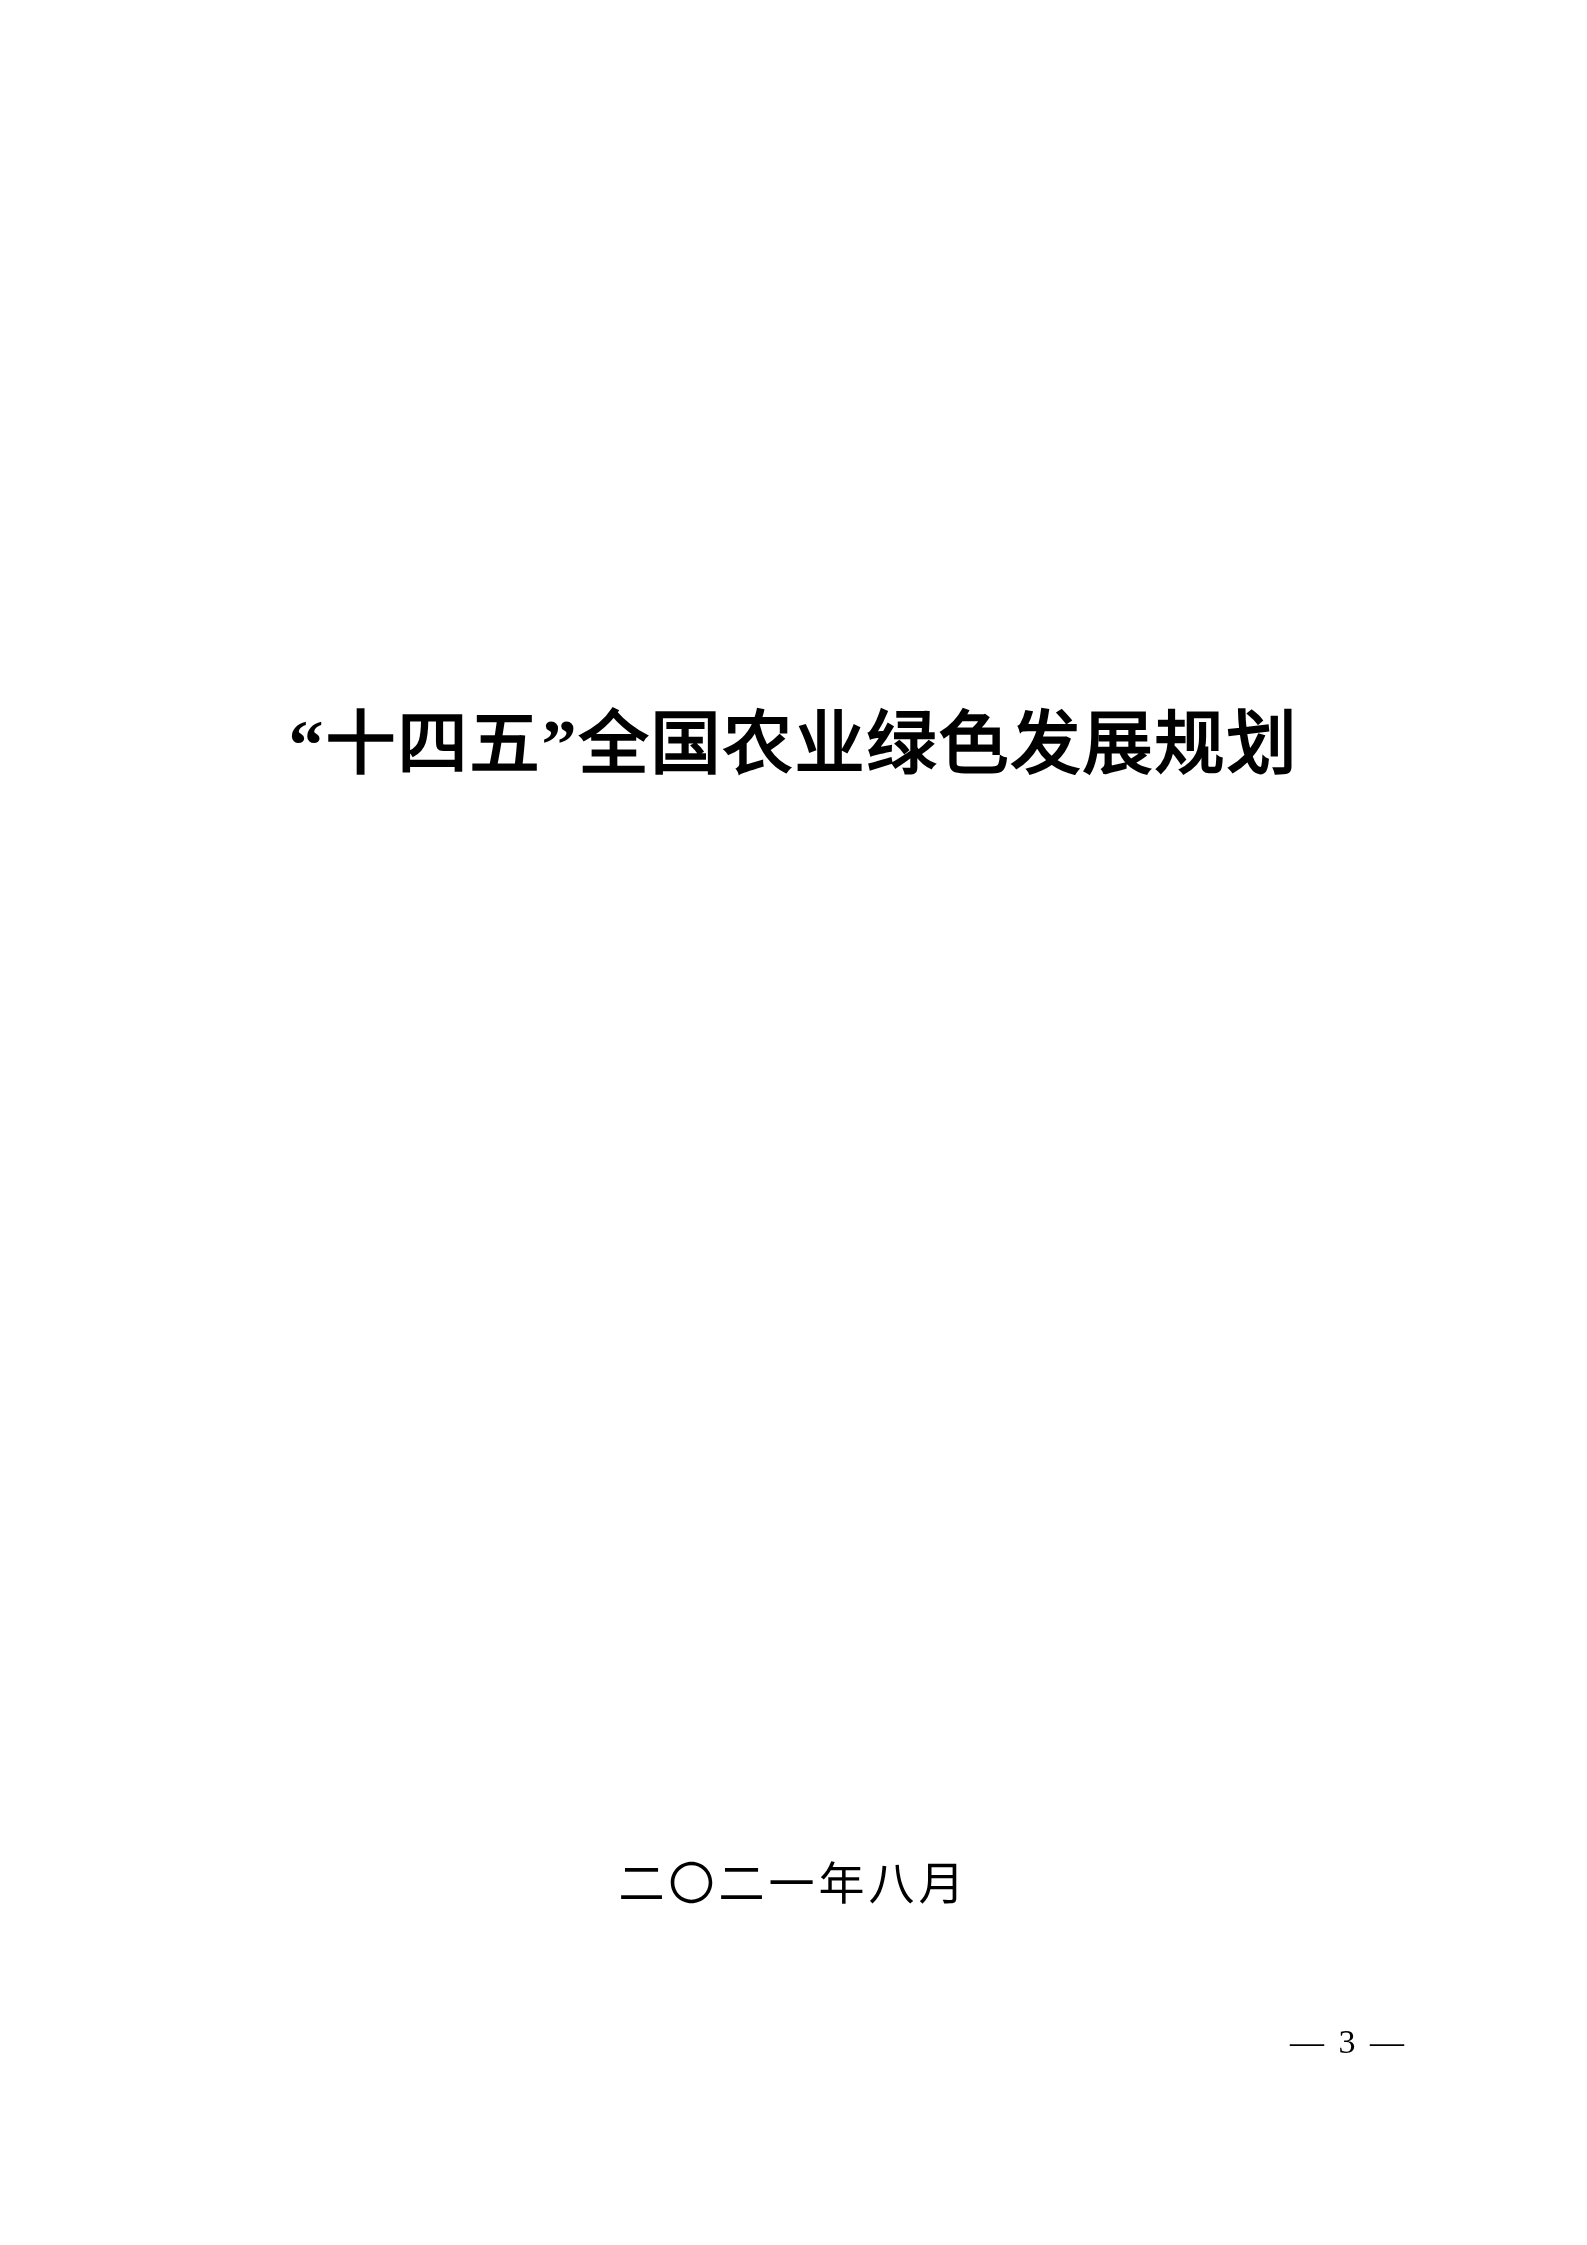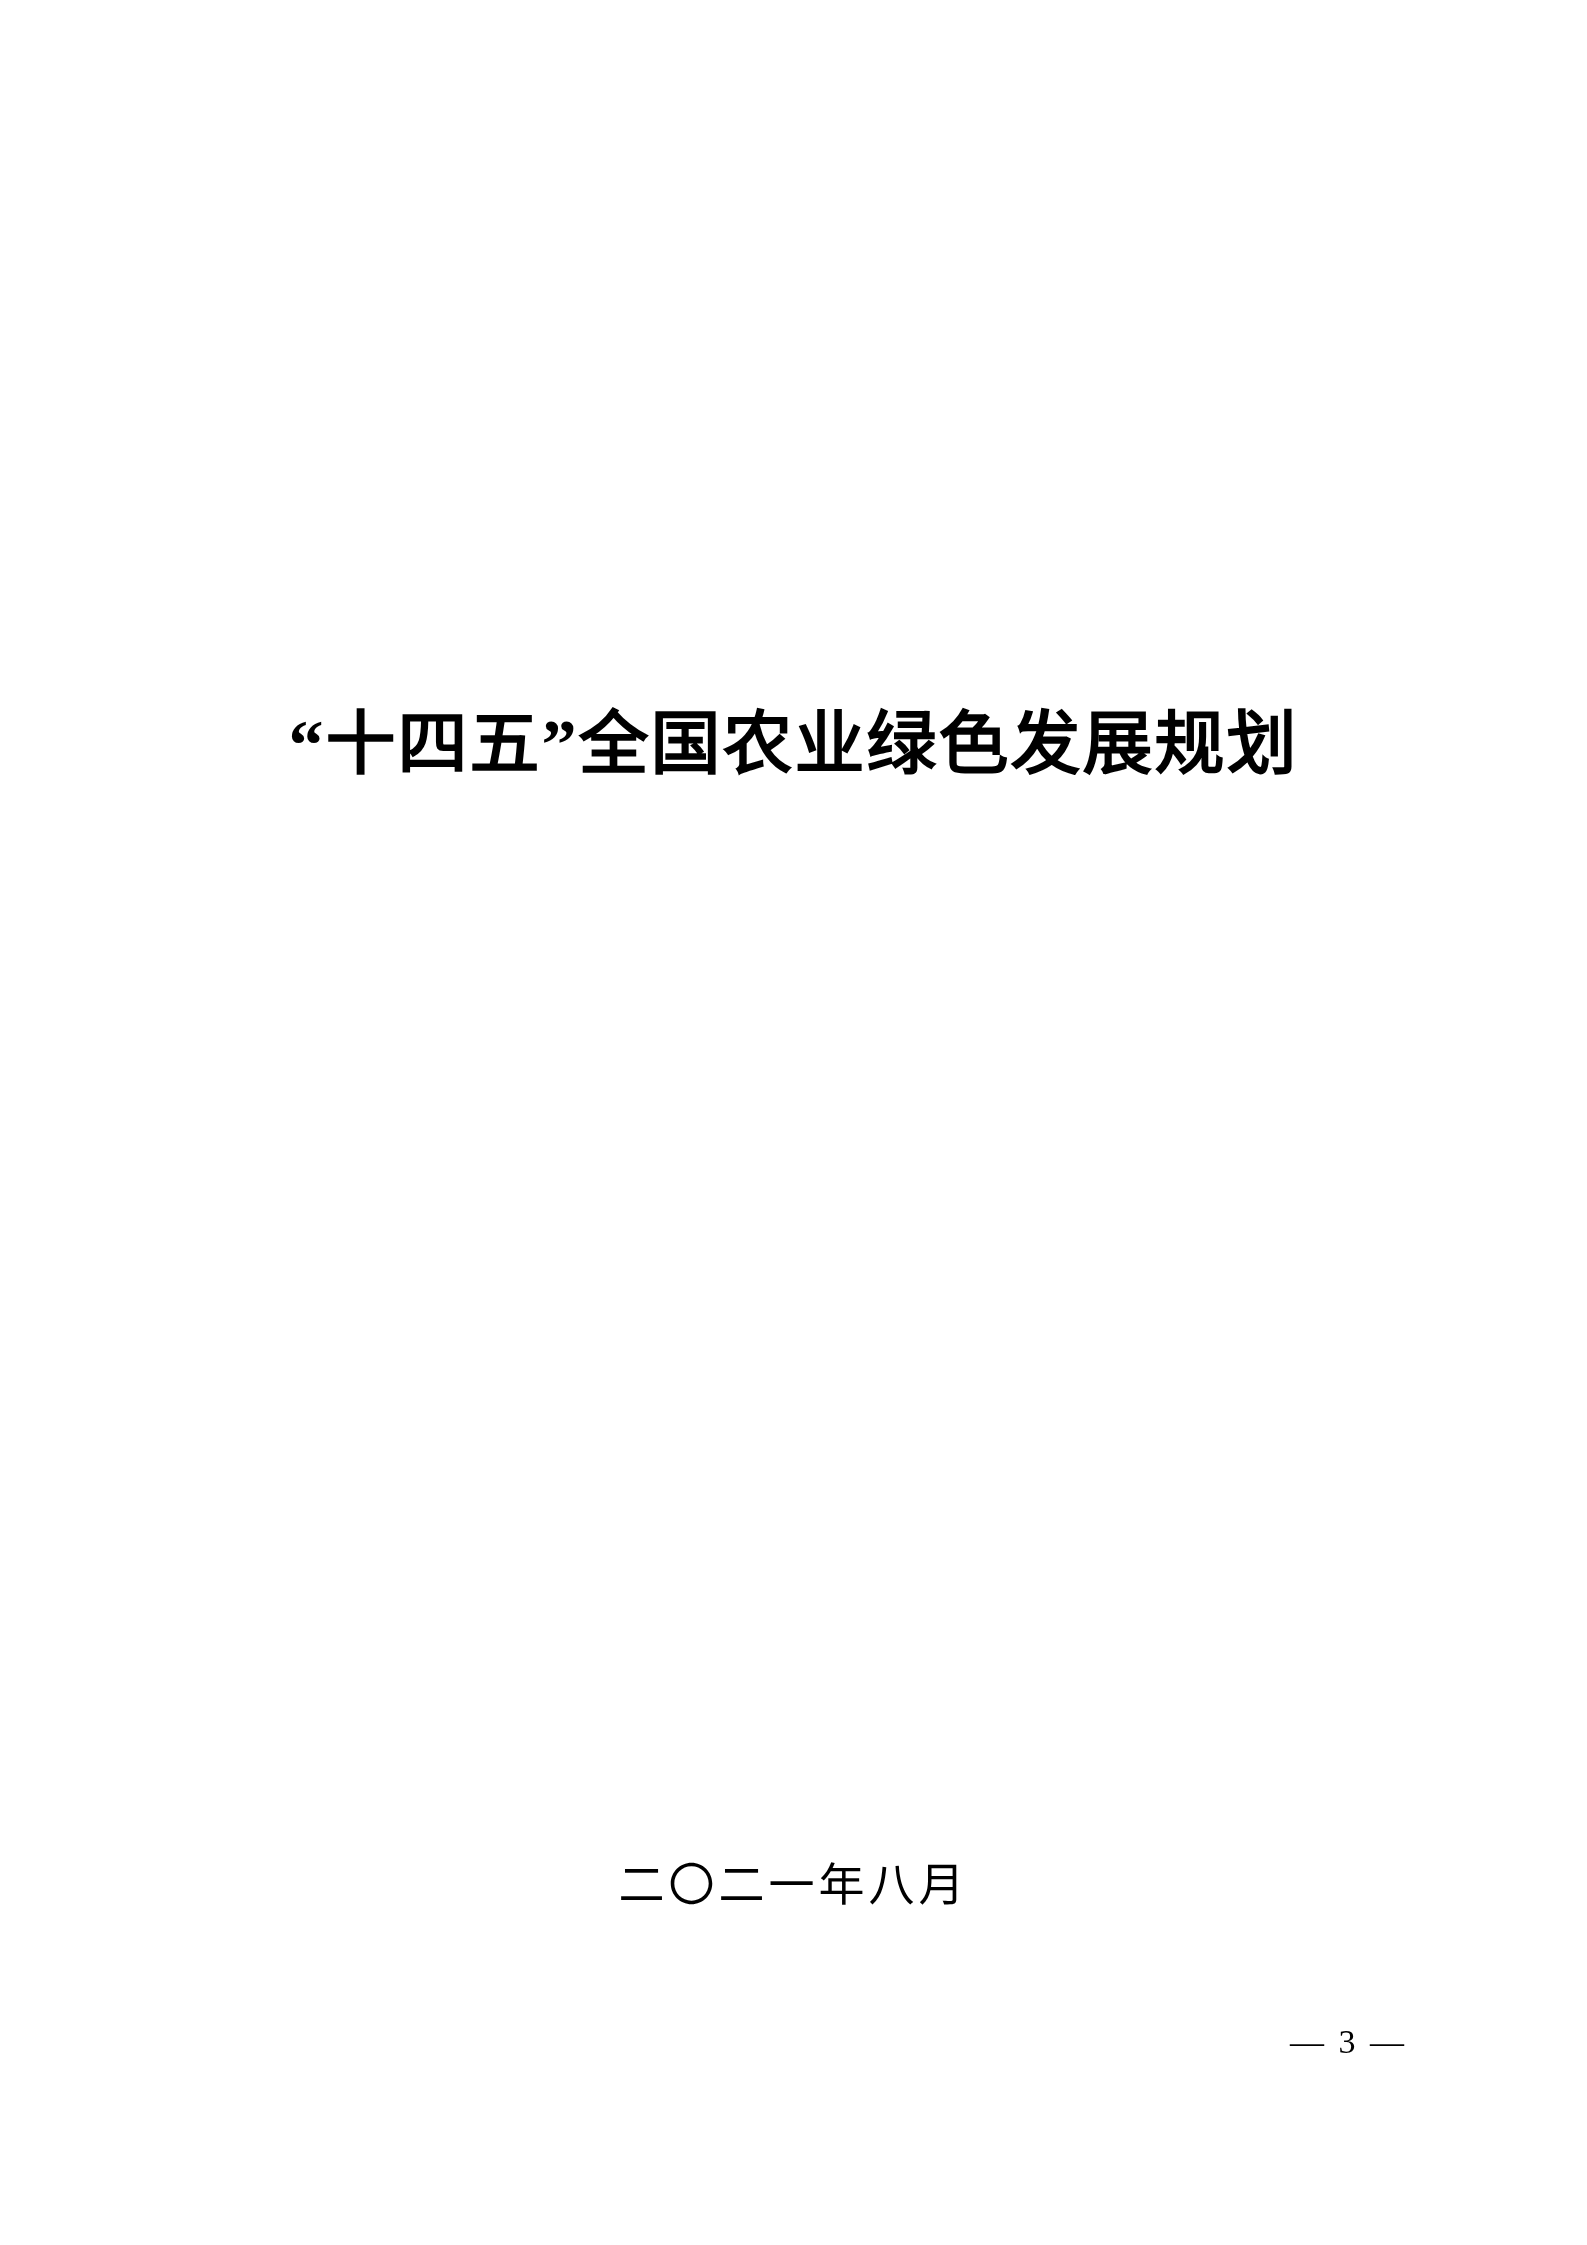--- a/index.html
+++ b/index.html
@@ -33,21 +33,21 @@
     letter-spacing: 2px;
     color: #000000;
     white-space: nowrap;
   }
   .doc-date {
     position: absolute;
     top: 1855px;
     left: 0;
     width: 1587px;
     text-align: center;
-    font-family: Liberation Sans, sans-serif;
+    font-family: Liberation Serif, serif;
     font-weight: normal;
     font-size: 46px;
     line-height: 60px;
     letter-spacing: 4px;
     color: #000000;
     white-space: nowrap;
   }
   .page-number {
     position: absolute;
     top: 2020px;

